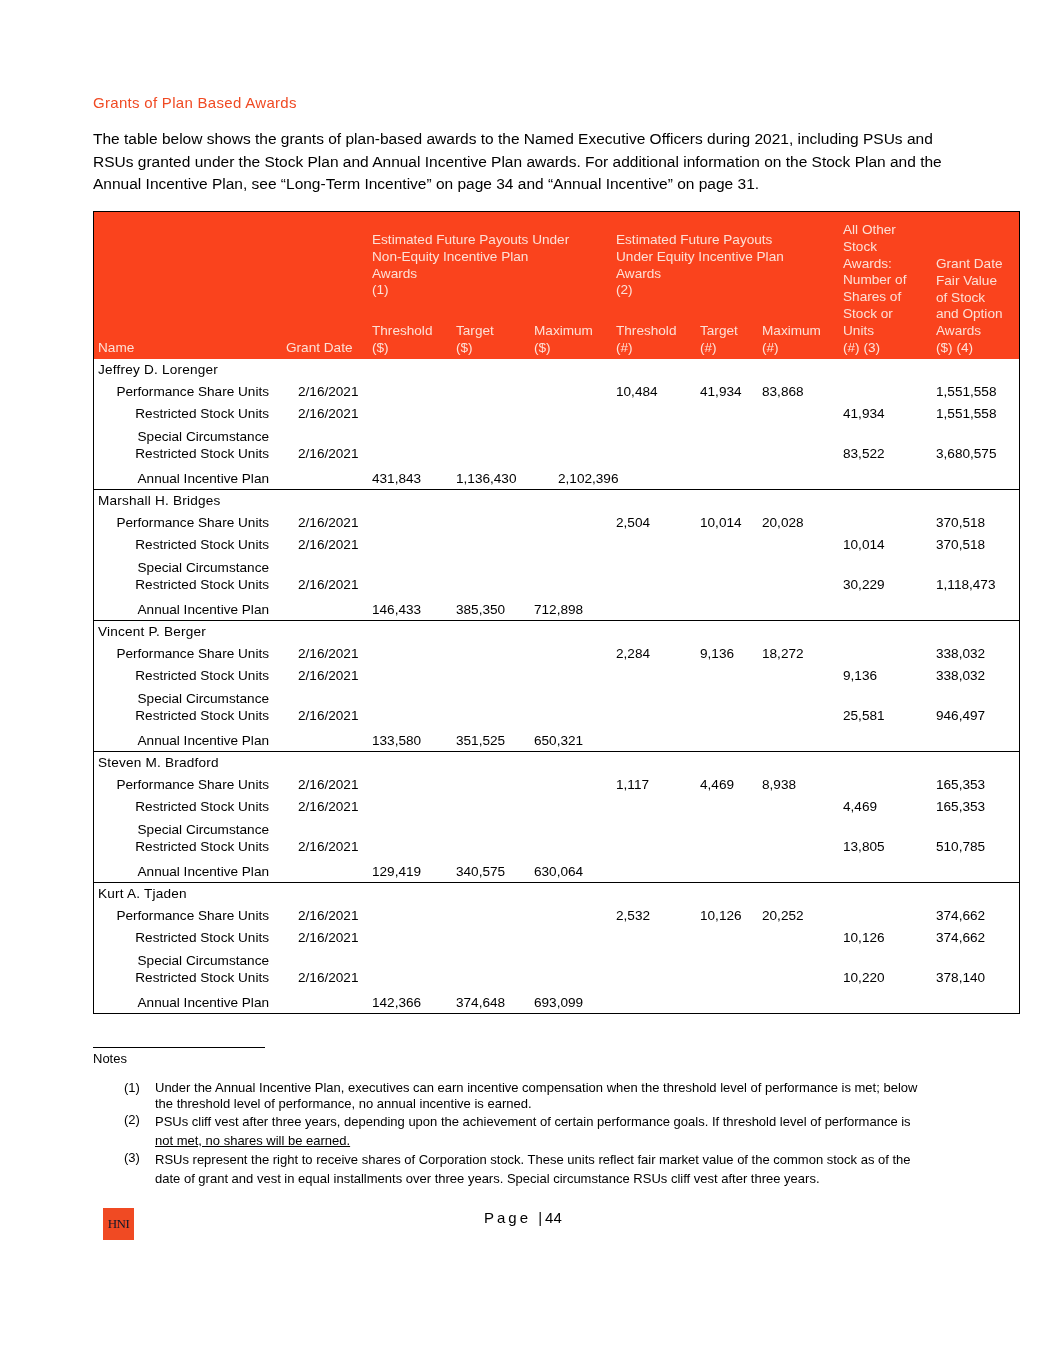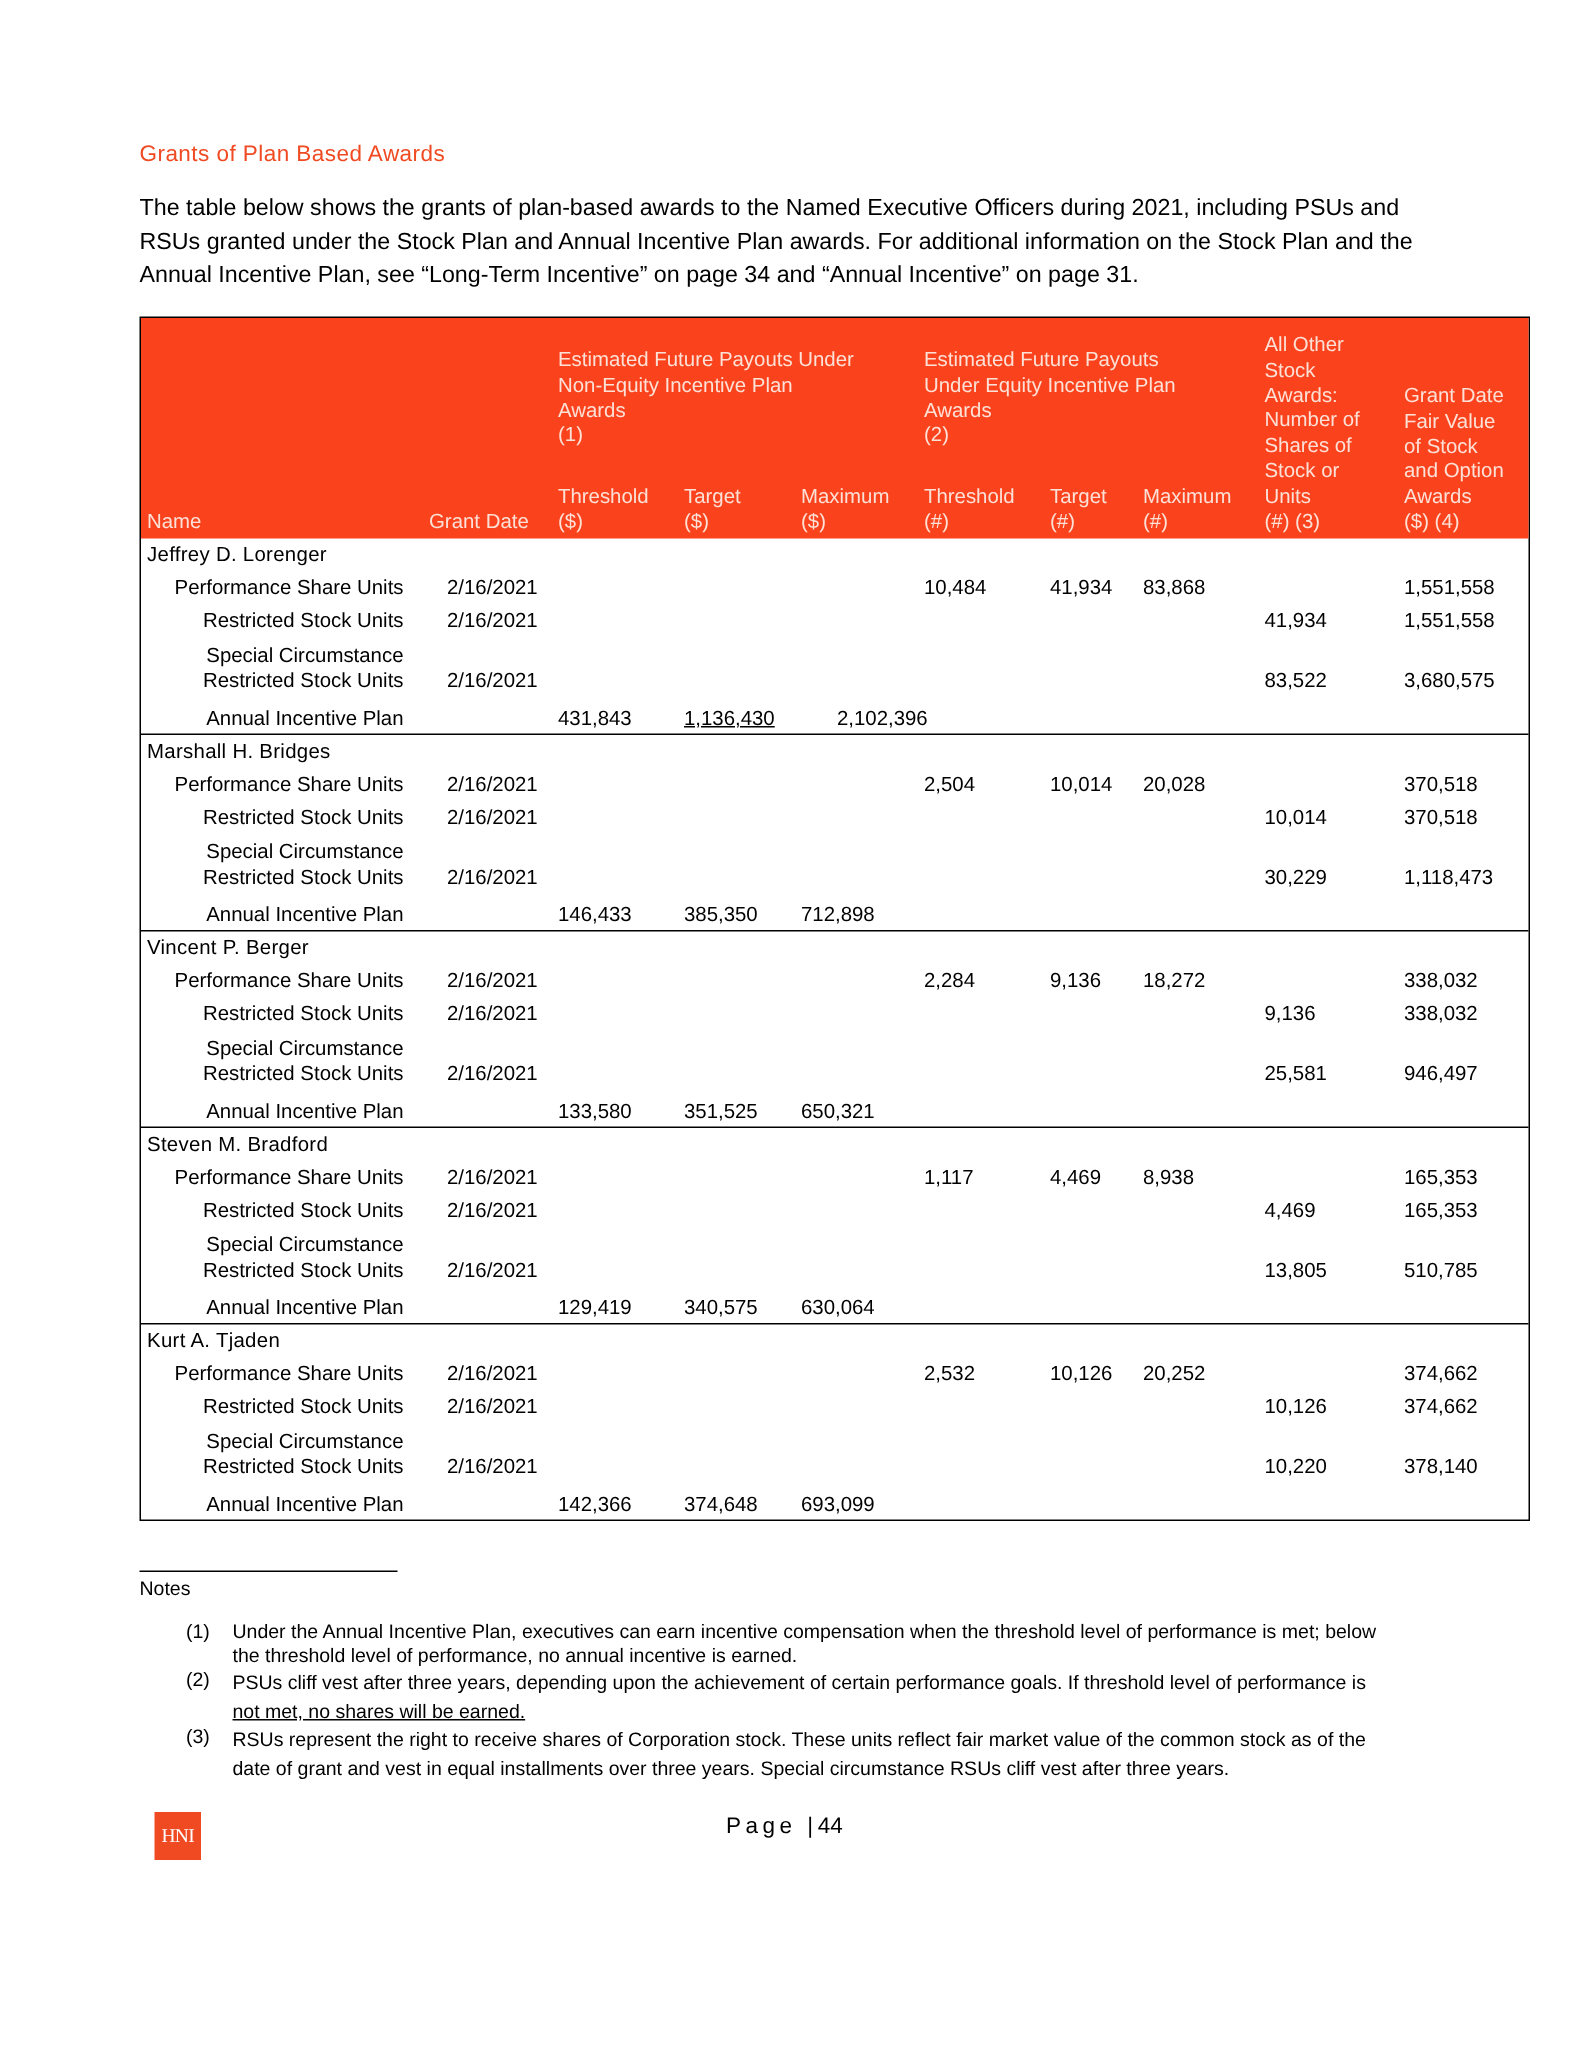--- a/index.html
+++ b/index.html
@@ -20,21 +20,21 @@
   .row .lbl, .row .date, .row .num { top:2px; }
   .row.tall .lbl { top:3px; }
   .row.tall .date, .row.tall .num { top:20px; }
   .row.aip .lbl, .row.aip .num { top:6px; }
   .date { left:204px; }
   .notes-rule { position:absolute; left:93px; top:1047px; width:172px; border-top:1.5px solid #000; }
   .notes-label { position:absolute; left:93px; top:1051px; font-size:13px;text-align:right; }
   .note { position:absolute; left:124px; font-size:13px; width:845px; }
   .note-num { position:absolute; left:0; }
   .note-text { position:absolute; left:31px; width:815px; }
-  .logo { position:absolute; left:103px; top:1208px; width:31px; height:32px; background:#f04a23; color:#ffffff; font-family:"Liberation Serif", serif; font-size:13px; line-height:32px; text-align:center; letter-spacing:-0.5px; }
+  .logo { position:absolute; left:103px; top:1208px; width:31px; height:32px; background:#f04a23; color:#0f172a; font-family:"Liberation Serif", serif; font-size:13px; line-height:32px; text-align:center; letter-spacing:-0.5px; }
   .page-num { position:absolute; left:484px; top:1209px; font-size:15px; letter-spacing:3px; }
   .page-num .pn { letter-spacing:0; }
 </style>
 </head>
 <body>
 
 <div class="section-title">Grants of Plan Based Awards</div>
 <div class="intro">The table below shows the grants of plan-based awards to the Named Executive Officers during 2021, including PSUs and RSUs granted under the Stock Plan and Annual Incentive Plan awards.  For additional information on the Stock Plan and the Annual Incentive Plan, see “Long-Term Incentive” on page 34  and “Annual Incentive” on page 31.</div>
 
 <div class="tbl">
@@ -121,21 +121,21 @@
         <div>Special Circumstance</div>
         <div>Restricted Stock Units</div>
       </div>
       <div class="cell date">2/16/2021</div>
       <div class="cell num" style="left:749px;">83,522</div>
       <div class="cell num" style="left:842px;">3,680,575</div>
     </div>
     <div class="row aip">
       <div class="cell lbl" style="left:0;">Annual Incentive Plan</div>
       <div class="cell num" style="left:278px;">431,843</div>
-      <div class="cell num" style="left:362px;text-decoration:underline;">1,136,430</div>
+      <div class="cell num" style="left:362px;">1,136,430</div>
       <div class="cell num" style="left:464px;">2,102,396</div>
     </div>
   </div>
 
   <div class="group">
     <div class="name-row">Marshall H. Bridges</div>
     <div class="row">
       <div class="cell lbl" style="left:0;">Performance Share Units</div>
       <div class="cell date">2/16/2021</div>
       <div class="cell num" style="left:522px;">2,504</div>

